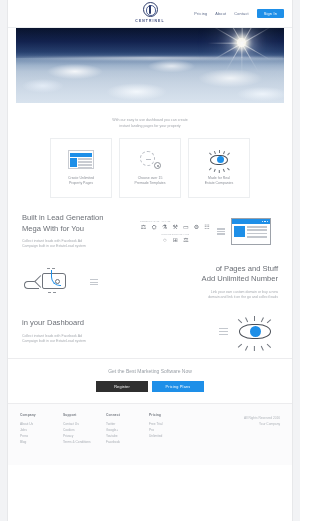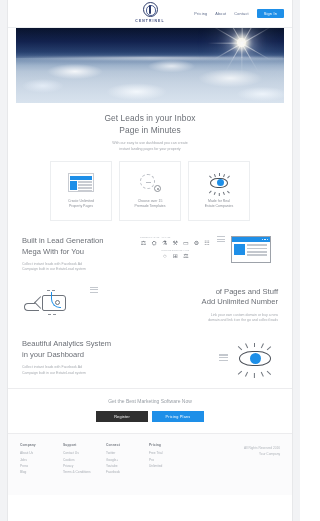--- a/index.html
+++ b/index.html
@@ -224,21 +224,21 @@
     width: 7px; height: 7px; border-radius: 50%;
     background: #1e8fe8;
   }
   .ico-eye .lash {
     position: absolute; width: .8px; height: 3px;
     background: #72777f; transform-origin: 50% 100%;
   }
 
   
   .sec { padding: 0 14px; }
-  .sec-row { display: flex; gap: 6px; }
+  .sec-row { display: flex; align-items: center; gap: 6px; }
   .sec-title {
     font-size: 7.6px; color: #6b6f76; line-height: 10.4px; font-weight: 400;
   }
   .sec-body {
     margin-top: 5px;
     font-size: 3.5px; color: #a7abb1; line-height: 5.4px;
   }
   .align-r { text-align: right; }
 
   
@@ -399,24 +399,20 @@
         <i style="transform:rotate(240deg)"></i>
         <i style="transform:rotate(270deg)"></i>
         <i style="transform:rotate(300deg)"></i>
         <i style="transform:rotate(330deg)"></i>
       </div>
       <div class="clouds"></div>
       <div class="shade"></div>
     </div>
 
     <div class="hero-copy">
-      <div class="hero-title">
-        <div>Get Leads in your Inbox</div>
-        <div>Page in Minutes</div>
-      </div>
       <div class="hero-sub">
         <div>With our easy to use dashboard you can create</div>
         <div>instant landing pages for your property</div>
       </div>
     </div>
 
     <div class="cards">
 
       <div class="card">
         <div class="ico-page">
@@ -581,21 +577,20 @@
             <div>domain and link it on the go and collect leads</div>
           </div>
         </div>
       </div>
     </div>
 
     <div class="sec" style="padding-top:16px;">
       <div class="sec-row">
         <div style="width:120px;">
           <div class="sec-title">
-            <div>Beautiful Analytics System</div>
             <div>in your Dashboard</div>
           </div>
           <div class="sec-body">
             <div>Collect instant leads with Facebook Ad</div>
             <div>Campaign built in our EstateLead system</div>
           </div>
         </div>
 
         <div style="flex:1;display:flex;align-items:center;justify-content:flex-end;gap:4px;">
           <div class="tinybars">

